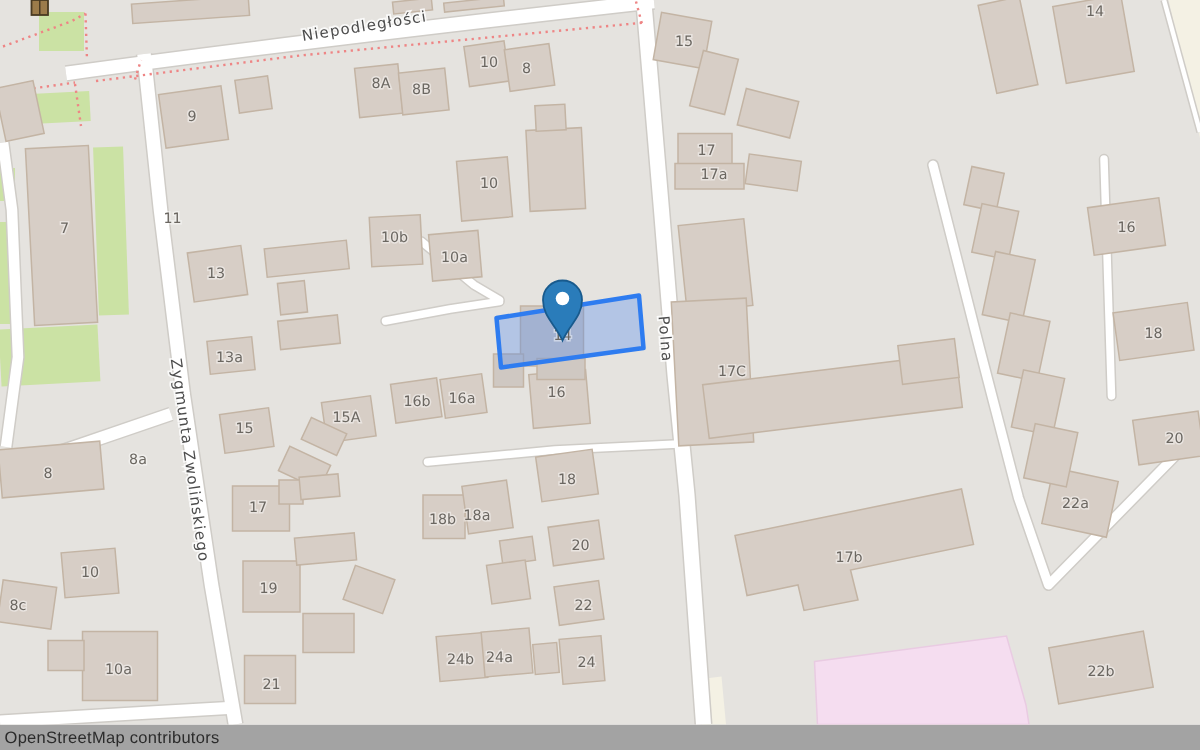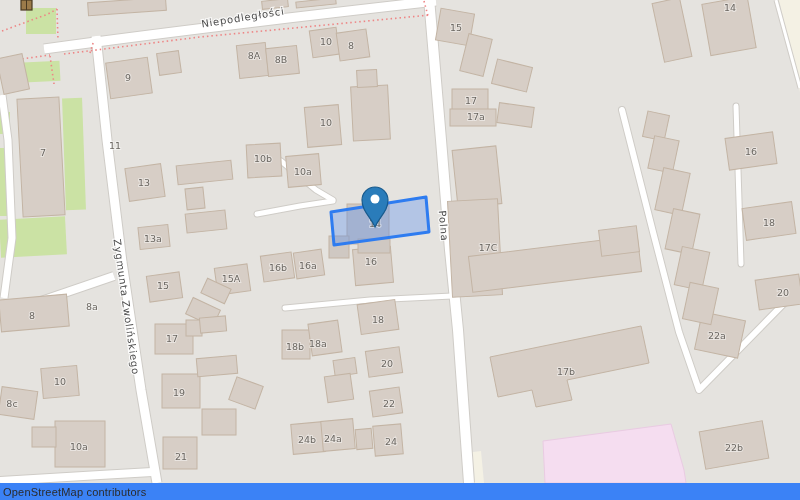--- a/index.html
+++ b/index.html
@@ -1,19 +1,19 @@
 <!DOCTYPE html>
 <html><head>
 <meta charset="utf-8">
 <style>
   html,body{margin:0;padding:0;background:#fff;}
   body{width:800px;height:500px;overflow:hidden;font-family:"Liberation Sans",sans-serif;}
   .map-wrap{position:relative;width:800px;height:483px;background:#e5e3df;overflow:hidden;cursor:grab;}
   .map-wrap svg{position:absolute;left:0;top:0;}
-  .attr-bar{width:800px;height:17px;background:#3b82f6;display:flex;align-items:center;}
+  .attr-bar{width:800px;height:17px;background:#a3a3a3;display:flex;align-items:center;}
   .attr-bar span{font-size:11px;color:#2b2b2b;padding-left:3px;letter-spacing:.2px;}
 </style>
 </head>
 <body>
 
 <div class="map-wrap">
   <svg id="map-svg" width="800" height="483" viewBox="0 0 800 483">
       <rect x="0" y="0" width="800" height="483" fill="#e5e3df"></rect>
       <polygon points="779,0 800,0 800,92" fill="#f4f1e4"></polygon>
       <polygon points="465,453 481,451 484,483 468,483" fill="#f4f1e4"></polygon>

